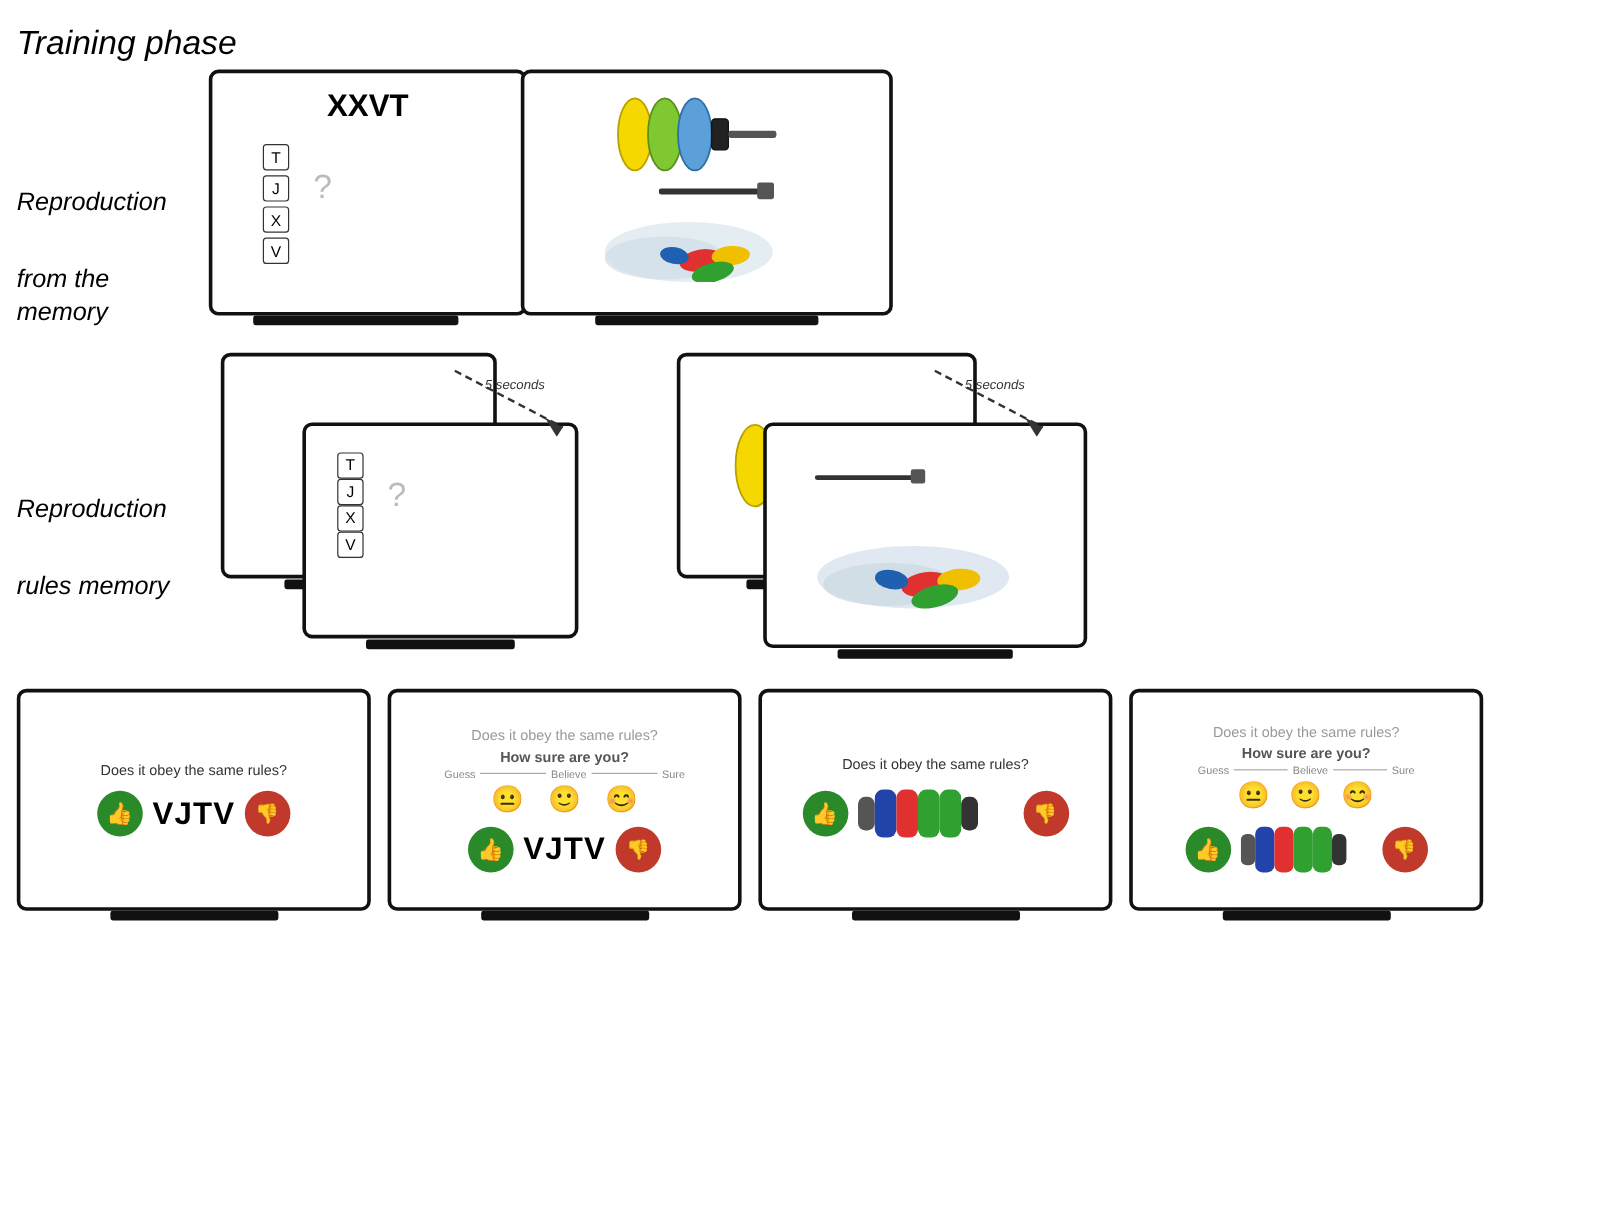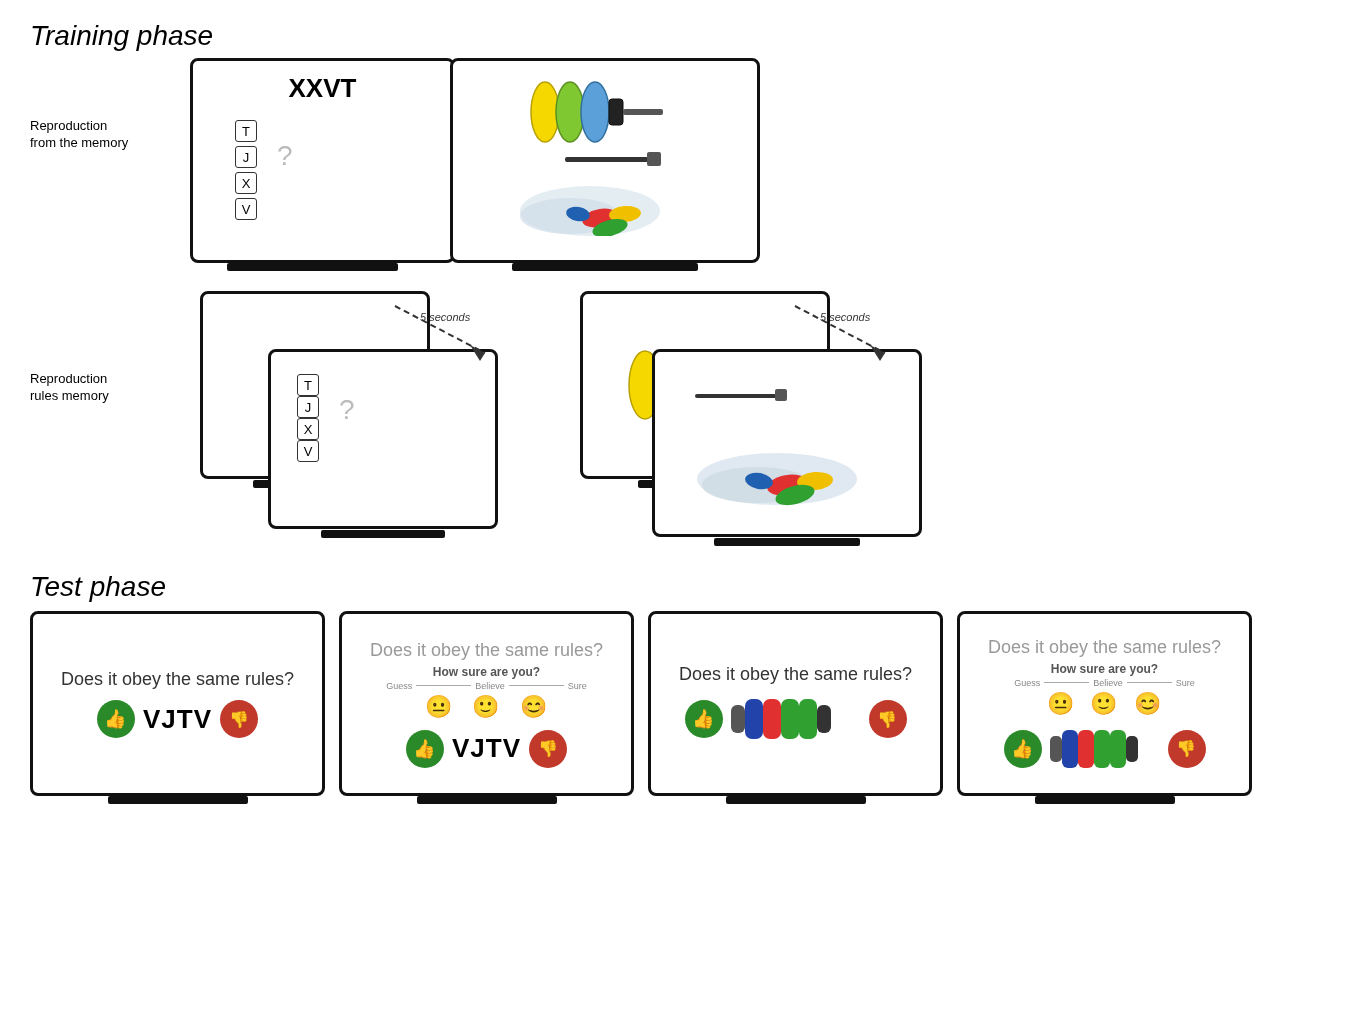--- a/index.html
+++ b/index.html
@@ -16,25 +16,27 @@
     .monitor {
       display: inline-block;
       position: relative;
       background: #fff;
       border: 3.5px solid #111;
       border-radius: 8px;
     }
 
     
     .page {
-      padding: 20px 30px;
+      padding: 20px 14px;
     }
     .sub-label {
-      font-size: 13px;
+      font-size: 21px;
+      font-style: italic;
       line-height: 1.3;
+      margin-top: 37px;
     }
 
     
     .training-row {
       display: flex;
       align-items: flex-start;
       margin-top: 4px;
       gap: 0px;
     }
 
@@ -144,21 +146,21 @@
       border-radius: 8px;
       background: #fff;
       display: flex;
       flex-direction: column;
       align-items: center;
       justify-content: center;
       padding: 8px 10px;
       position: relative;
     }
     .test-question {
-      font-size: 18px;
+      font-size: 12px;
       margin-bottom: 4px;
       color: #333;
     }
     .test-question.gray {
       color: #999;
     }
     .test-sure-label {
       font-size: 12px;
       font-weight: bold;
       margin-bottom: 2px;
@@ -364,21 +366,20 @@
             <ellipse cx="72" cy="44" rx="14" ry="8" fill="#2060b0" transform="rotate(10 72 44)"></ellipse>
             <ellipse cx="108" cy="58" rx="20" ry="9" fill="#30a030" transform="rotate(-15 108 58)"></ellipse>
           </svg>
         </div>
         <div class="mon-stand" style="position:absolute; bottom:-12px; width:55%; left:22.5%;"></div>
       </div>
     </div>
   </div>
 
   <div class="test-section">
-    <div style="font-size:28px; font-style:italic; margin-bottom:8px;">Test phase</div>
     <div class="test-row">
 
       <div style="display:flex; flex-direction:column; align-items:center;">
         <div class="test-monitor">
           <div class="test-question">Does it obey the same rules?</div>
           <div class="test-buttons-row">
             <div class="btn-yes">👍</div>
             <div class="test-text">VJTV</div>
             <div class="btn-no">👎</div>
           </div>

